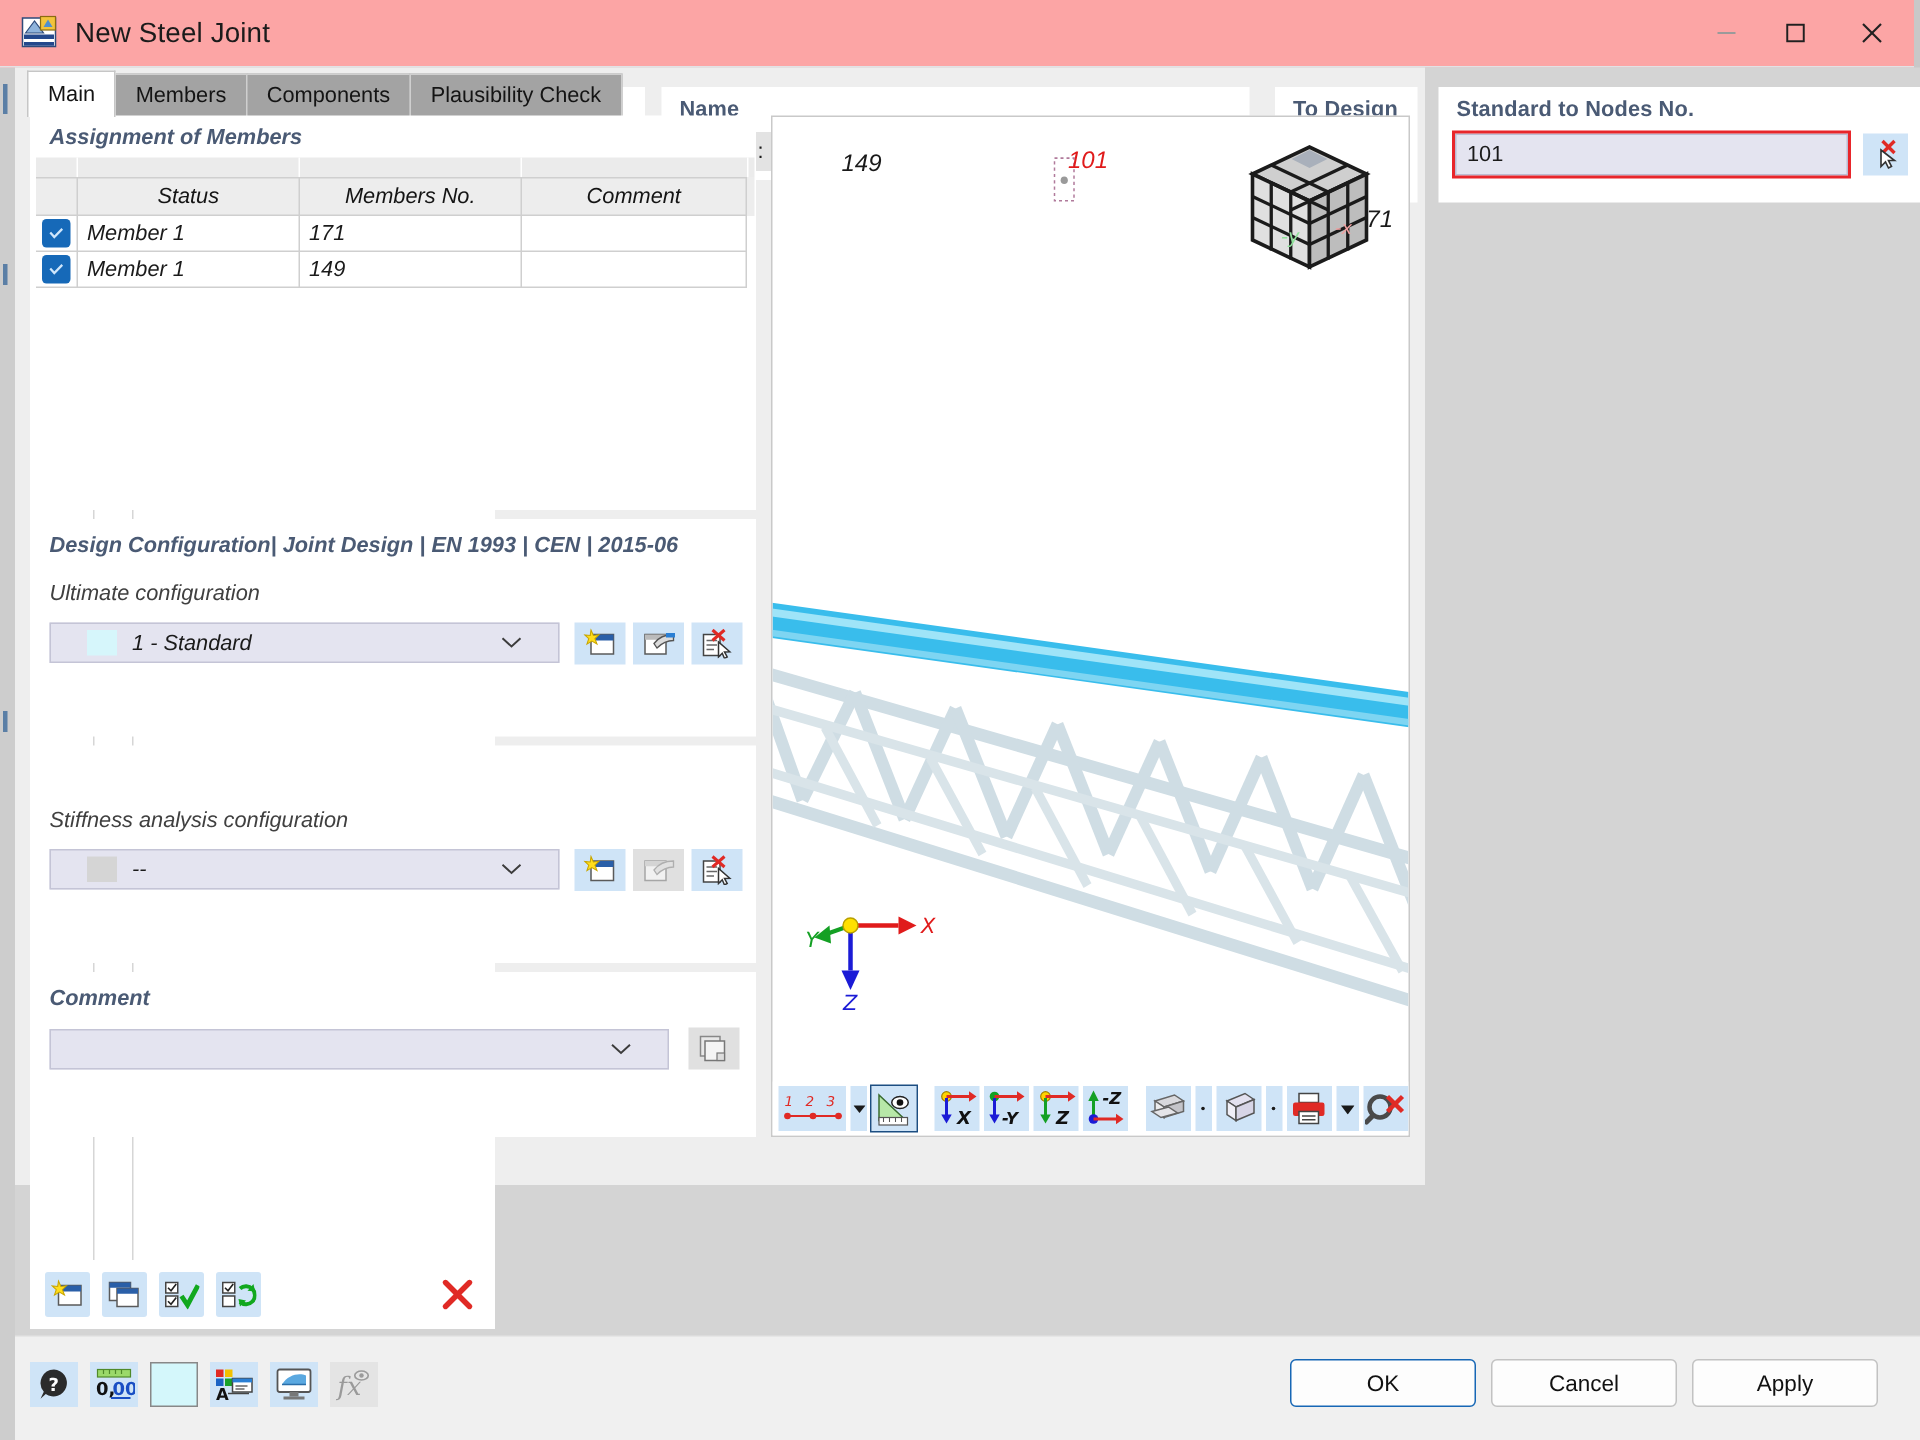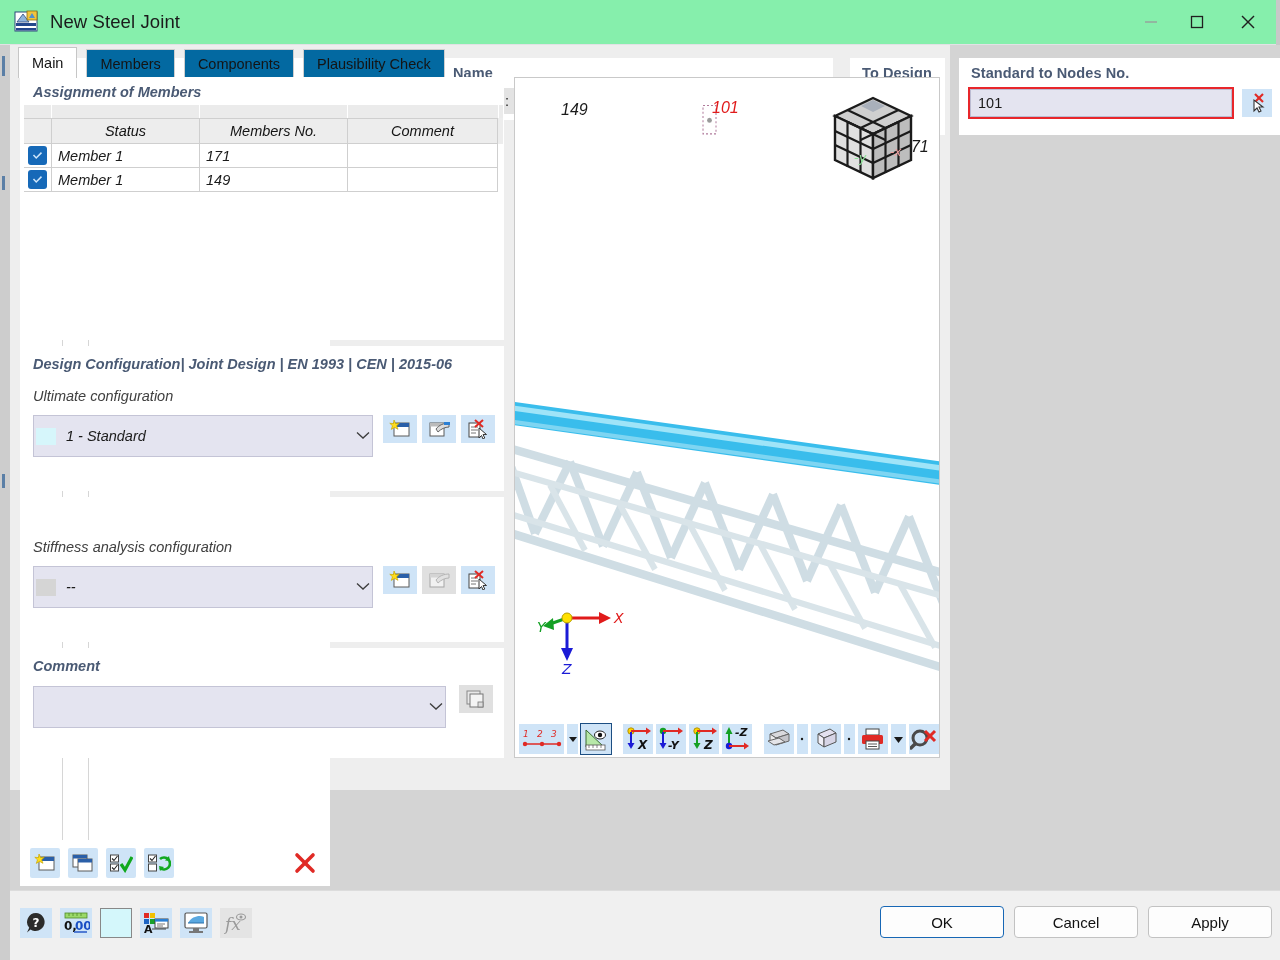--- a/index.html
+++ b/index.html
@@ -13,21 +13,21 @@
   .window { position:absolute; inset:0; background:#f0f0f0; }
 
   
   .page-bg { position:absolute; inset:0; background:#c8c8c8; }
   .ghost-left { position:absolute; left:0; top:44px; width:10px; bottom:0; background:#cdcdcd; }
   .ghost-left .nub { position:absolute; left:2px; width:3px; background:#5b7fa6; }
 
   
   .titlebar {
     position:absolute; left:0; top:0; right:4px; height:45px;
-    background:#86efac; display:flex; align-items:center;
+    background:#fca5a5; display:flex; align-items:center;
     border-bottom:1px solid #e2e2e5;
   }
   .titlebar .app-icon { margin-left:14px; width:26px; height:24px; position:relative; }
   .titlebar .title {
     margin-left:10px; font-size:18.5px; color:#1b1b1b; letter-spacing:.1px;
   }
   .winbtns { margin-left:auto; display:flex; height:45px; }
   .winbtn {
     width:46px; height:45px; display:flex; align-items:center; justify-content:center;
     color:#202020; font-size:15px;
@@ -94,24 +94,24 @@
     width:19px; height:19px; background:#1669b8; border-radius:3px;
     display:flex; align-items:center; justify-content:center;
   }
   .checkbox-blue svg { display:block; }
 
   .red-outline { outline:2px solid #e8262b; outline-offset:0px; }
 
   
   #main-panel { left:330px; top:96px; width:940px; height:745px; background:#eeeeee; }
 
-  .tabs { position:absolute; left:8px; top:2px; height:31px; display:flex; align-items:flex-end;gap:10px; }
+  .tabs { position:absolute; left:8px; top:2px; height:31px; display:flex; align-items:flex-end; }
   .tab {
     height:29px; padding:0 13px; display:flex; align-items:center;
-    background:#0369a1; border:1px solid #cfcfcf; border-bottom:none;
+    background:#a3a3a3; border:1px solid #cfcfcf; border-bottom:none;
     font-size:14.5px; color:#141414; margin-right:-1px;
   }
   .tab.active { background:#fff; border-color:#c6c6c6; height:31px; position:relative; z-index:2; }
 
   .tab-body { position:absolute; left:8px; top:32px; right:8px; bottom:8px;font-style:italic; }
 
   .card { background:#fff; position:absolute; }
   .card-title { font-weight:bold; color:#4a5a74; font-size:14.5px; }
 
   #assignment-card { left:5px; top:0px; width:481px; height:263px; }
@@ -134,22 +134,22 @@
   .c-status { width:148px; }
   .c-members { width:148px; }
   .c-comment { width:150px; }
 
   #config-card { left:5px; top:269px; width:481px; height:145px; }
   #analysis-card { left:5px; top:420px; width:481px; height:145px; }
   #comment-card { left:5px; top:571px; width:481px; height:110px; }
 
   .sub-label { font-size:14.5px; color:#404040; }
   .combo {
-    position:absolute; height:42px; background:#e4e4f0; border:1px solid #c4c4d6;
-    display:flex; align-items:center; font-size:14.5px; padding:0 2px;
+    position:absolute; height:27px; background:#e4e4f0; border:1px solid #c4c4d6;
+    display:flex; align-items:center; font-size:14.5px; padding:0 24px;
   }
   .combo .cswatch { width:20px; height:17px; background:#d6f6fb; margin-right:10px; }
   .combo .cswatch.gray { background:#d5d5d5; }
   .combo .chev { margin-left:auto; color:#3c3c3c; font-size:12px; }
 
   .icon-btn {
     position:absolute; width:34px; height:28px; background:#cfe4f7;
     display:flex; align-items:center; justify-content:center;
   }
   .icon-btn.gray { background:#e0e0e0; }
@@ -167,21 +167,21 @@
   }
   .vp-btn.sel { outline:1.5px solid #1c4e82; }
   .vp-sep { width:6px; }
 
   
   .bottombar { position:absolute; left:0; right:0; bottom:0; height:70px; background:#f0f0f0; border-top:1px solid #dcdcdc; }
   .bb-left { position:absolute; left:10px; top:17px; display:flex; gap:8px; align-items:center; }
   .bb-btn { width:32px; height:30px; background:#cfe4f7; display:flex; align-items:center; justify-content:center; }
   .bb-btn.white { background:#fff; border:1px solid #888; }
   .bb-btn.gray { background:#e4e4e4; }
-  .bb-right { position:absolute; right:8px; top:15px; display:flex; gap:10px; }
+  .bb-right { position:absolute; right:28px; top:15px; display:flex; gap:10px; }
   .dlg-btn {
     width:124px; height:32px; border:1px solid #c2c2c2; border-radius:4px;
     background:#fdfdfd; display:flex; align-items:center; justify-content:center;
     font-size:15px; color:#111;
   }
   .dlg-btn.primary { border:1.6px solid #1767b5; }
 </style>
 </head>
 <body>
 

